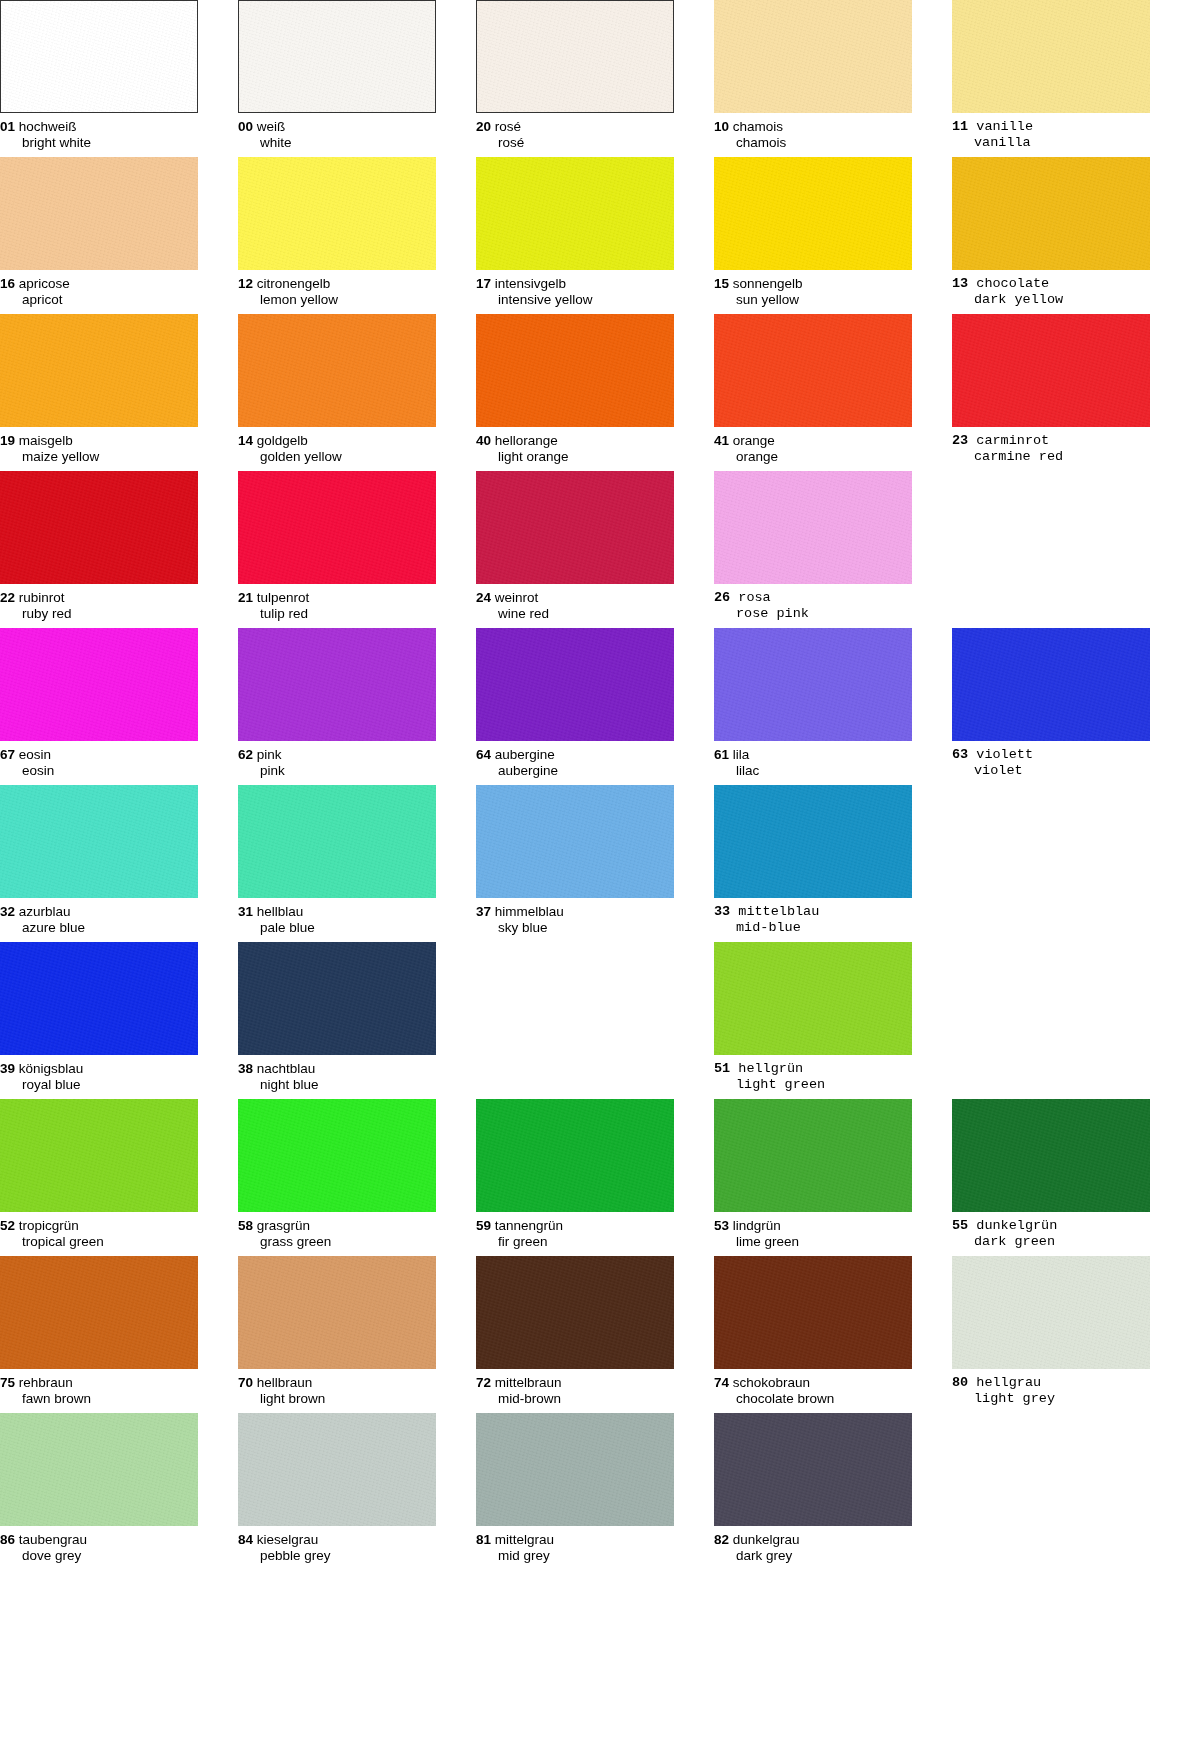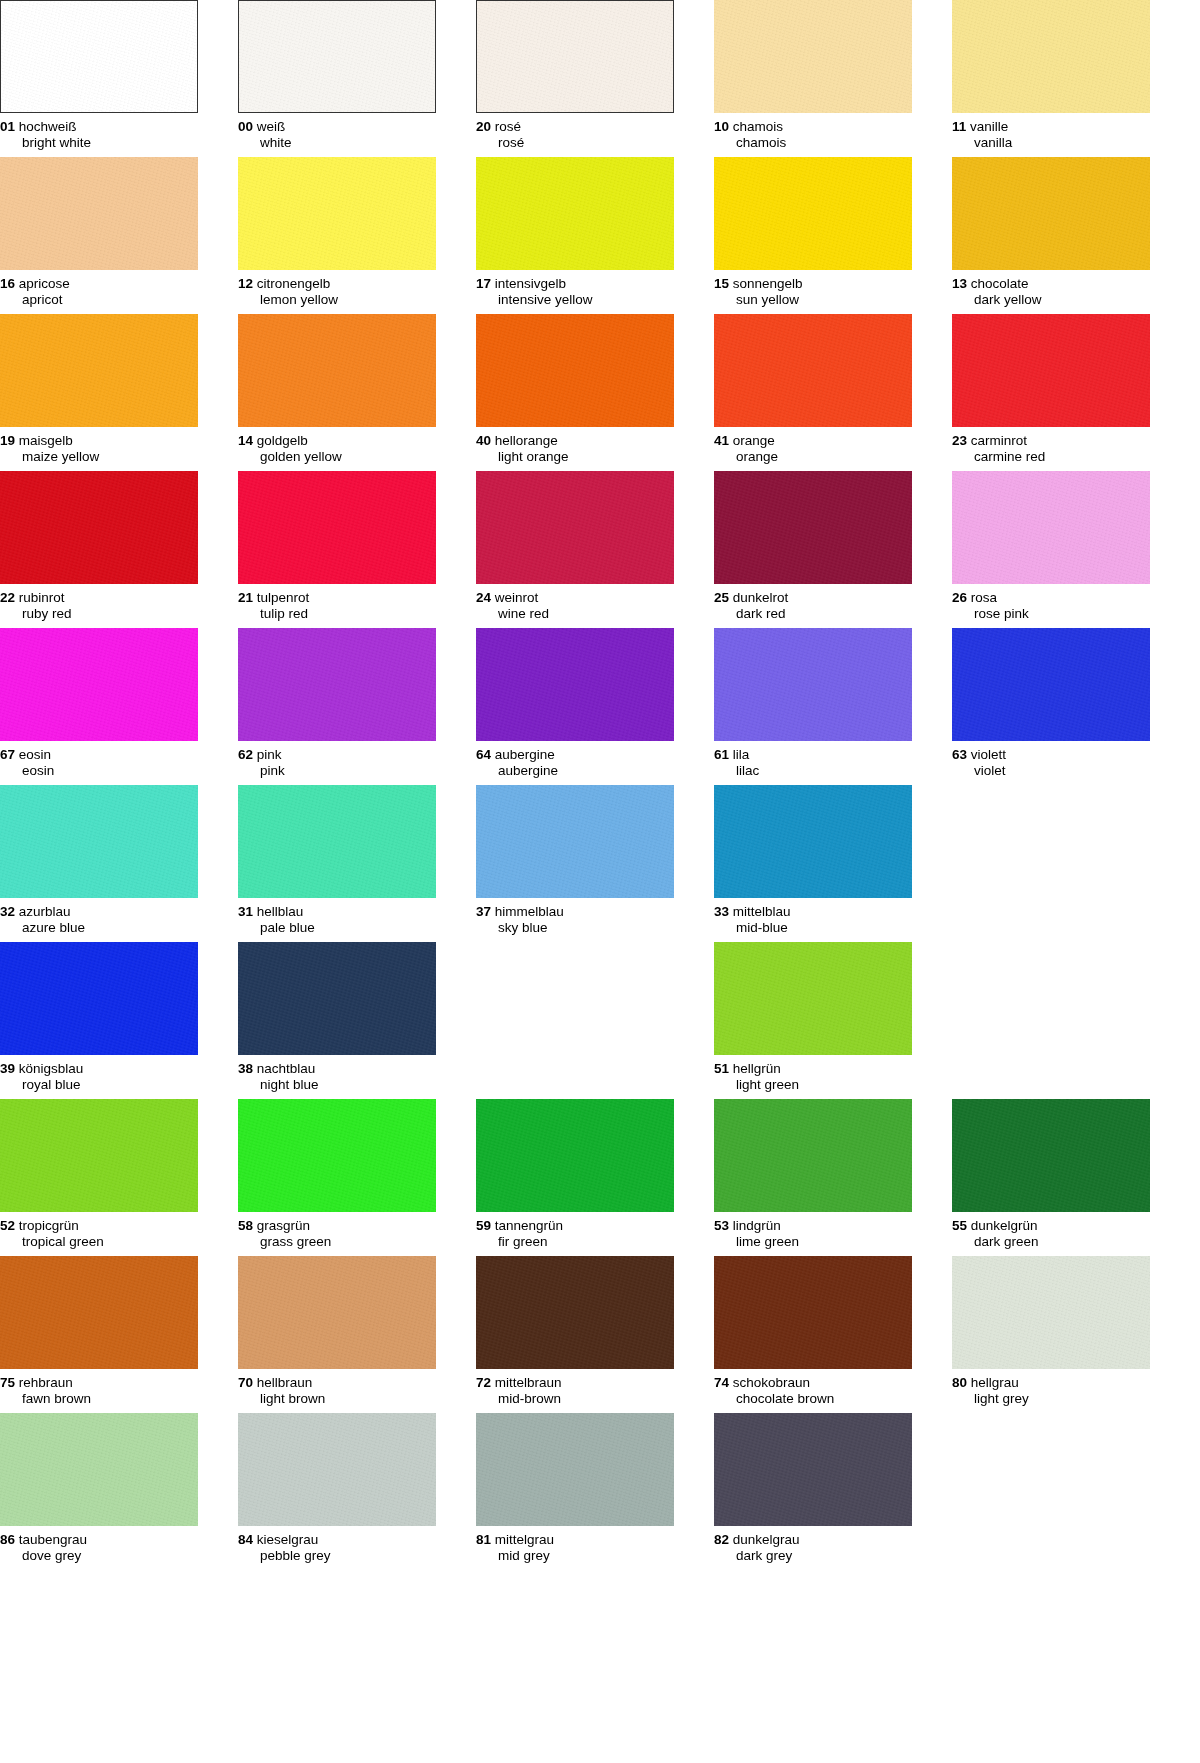--- a/index.html
+++ b/index.html
@@ -27,20 +27,21 @@
     align-items: flex-start;
   }
   .cell {
     width: 186px;
     margin-right: 52px;
     display: flex;
     flex-direction: column;
   }
   .cell.last {
     margin-right: 4px;
+    font-family: Liberation Mono, monospace;
   }
   .swatch {
     width: 198px;
     height: 113px;
     box-sizing: border-box;
     position: relative;
   }
   .swatch.outlined {
     border: 1px solid #333333;
   }
@@ -243,29 +244,20 @@
       </div>
       <div class="cell">
         <div class="swatch" style="background: rgb(200, 25, 70);">
           <div class="tex"></div>
         </div>
         <div class="labels">
           <div class="line1"><span class="num">24</span> <span>weinrot</span></div>
           <div class="line2">wine red</div>
         </div>
       </div>
-      <div class="cell">
-        <div class="swatch" style="background: rgb(139, 18, 57);">
-          <div class="tex"></div>
-        </div>
-        <div class="labels">
-          <div class="line1"><span class="num">25</span> <span>dunkelrot</span></div>
-          <div class="line2">dark red</div>
-        </div>
-      </div>
       <div class="cell last">
         <div class="swatch" style="background: rgb(242, 167, 232);">
           <div class="tex"></div>
         </div>
         <div class="labels">
           <div class="line1"><span class="num">26</span> <span>rosa</span></div>
           <div class="line2">rose pink</div>
         </div>
       </div>
     </div>

